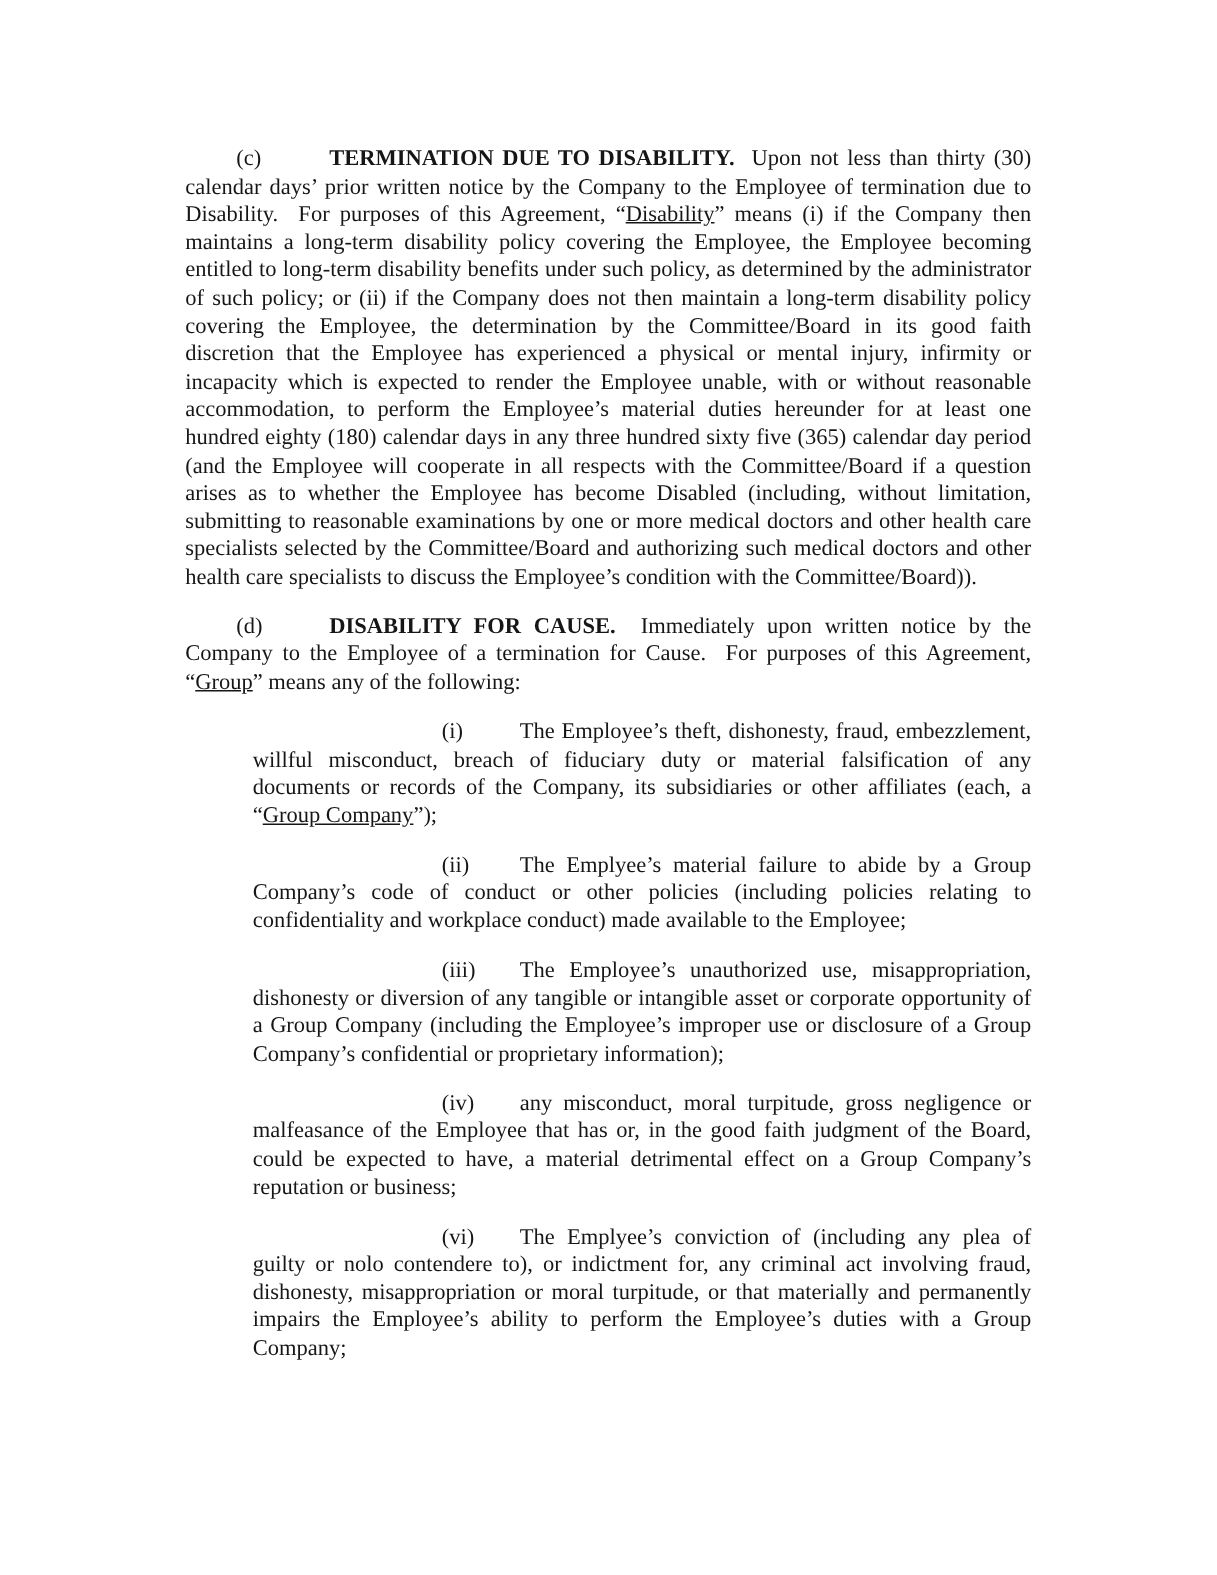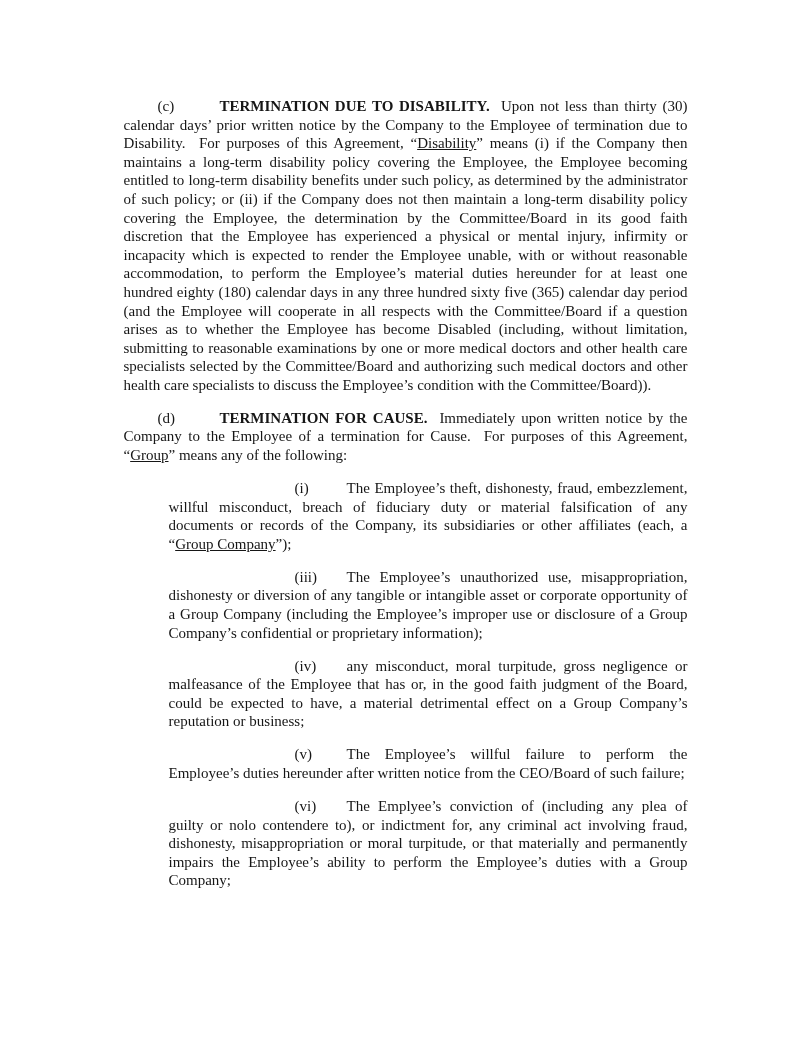--- a/index.html
+++ b/index.html
@@ -35,19 +35,19 @@
   .main .tab-label { width: 62px; }
   .sub  .tab-label { width: 52px; }
   .bold { font-weight: bold; }
   .underline { text-decoration: underline; }
 </style>
 </head>
 <body>
 
 <div class="page">
   <p class="para main"><span class="tab-label">(c)</span><span class="bold">TERMINATION DUE TO DISABILITY.</span><span>&nbsp; Upon not less than thirty (30) calendar days’ prior written notice by the Company to the Employee of termination due to Disability.&nbsp; For purposes of this Agreement, “</span><span class="underline">Disability</span><span>” means (i) if the Company then maintains a long-term disability policy covering the Employee, the Employee becoming entitled to long-term disability benefits under such policy, as determined by the administrator of such policy; or (ii) if the Company does not then maintain a long-term disability policy covering the Employee, the determination by the Committee/Board in its good faith discretion that the Employee has experienced a physical or mental injury, infirmity or incapacity which is expected to render the Employee unable, with or without reasonable accommodation, to perform the Employee’s material duties hereunder for at least one hundred eighty (180) calendar days in any three hundred sixty five (365) calendar day period (and the Employee will cooperate in all respects with the Committee/Board if a question arises as to whether the Employee has become Disabled (including, without limitation, submitting to reasonable examinations by one or more medical doctors and other health care specialists selected by the Committee/Board and authorizing such medical doctors and other health care specialists to discuss the Employee’s condition with the Committee/Board)).</span></p>
-  <p class="para main"><span class="tab-label">(d)</span><span class="bold">TERMINATION FOR CAUSE.</span><span>&nbsp; Immediately upon written notice by the Company to the Employee of a termination for Cause.&nbsp; For purposes of this Agreement, “</span><span class="underline">Group</span><span>” means any of the following:</span></p>
+  <p class="para main"><span class="tab-label">(d)</span><span class="bold">DISABILITY FOR CAUSE.</span><span>&nbsp; Immediately upon written notice by the Company to the Employee of a termination for Cause.&nbsp; For purposes of this Agreement, “</span><span class="underline">Group</span><span>” means any of the following:</span></p>
   <p class="para sub"><span class="tab-label">(i)</span><span>The Employee’s theft, dishonesty, fraud, embezzlement, willful misconduct, breach of fiduciary duty or material falsification of any documents or records of the Company, its subsidiaries or other affiliates (each, a “</span><span class="underline">Group Company</span><span>”);</span></p>
+  <p class="para sub"><span class="tab-label">(ii)</span><span>The Emplyee’s material failure to abide by a Group Company’s code of conduct or other policies (including policies relating to confidentiality and workplace conduct) made available to the Employee;</span></p>
   <p class="para sub"><span class="tab-label">(iii)</span><span>The Employee’s unauthorized use, misappropriation, dishonesty or diversion of any tangible or intangible asset or corporate opportunity of a Group Company (including the Employee’s improper use or disclosure of a Group Company’s confidential or proprietary information);</span></p>
   <p class="para sub"><span class="tab-label">(iv)</span><span>any misconduct, moral turpitude, gross negligence or malfeasance of the Employee that has or, in the good faith judgment of the Board, could be expected to have, a material detrimental effect on a Group Company’s reputation or business;</span></p>
-  <p class="para sub"><span class="tab-label">(v)</span><span>The Employee’s willful failure to perform the Employee’s duties hereunder after written notice from the CEO/Board of such failure;</span></p>
   <p class="para sub"><span class="tab-label">(vi)</span><span>The Emplyee’s conviction of (including any plea of guilty or nolo contendere to), or indictment for, any criminal act involving fraud, dishonesty, misappropriation or moral turpitude, or that materially and permanently impairs the Employee’s ability to perform the Employee’s duties with a Group Company;</span></p>
 </div>
 
 </body></html>

